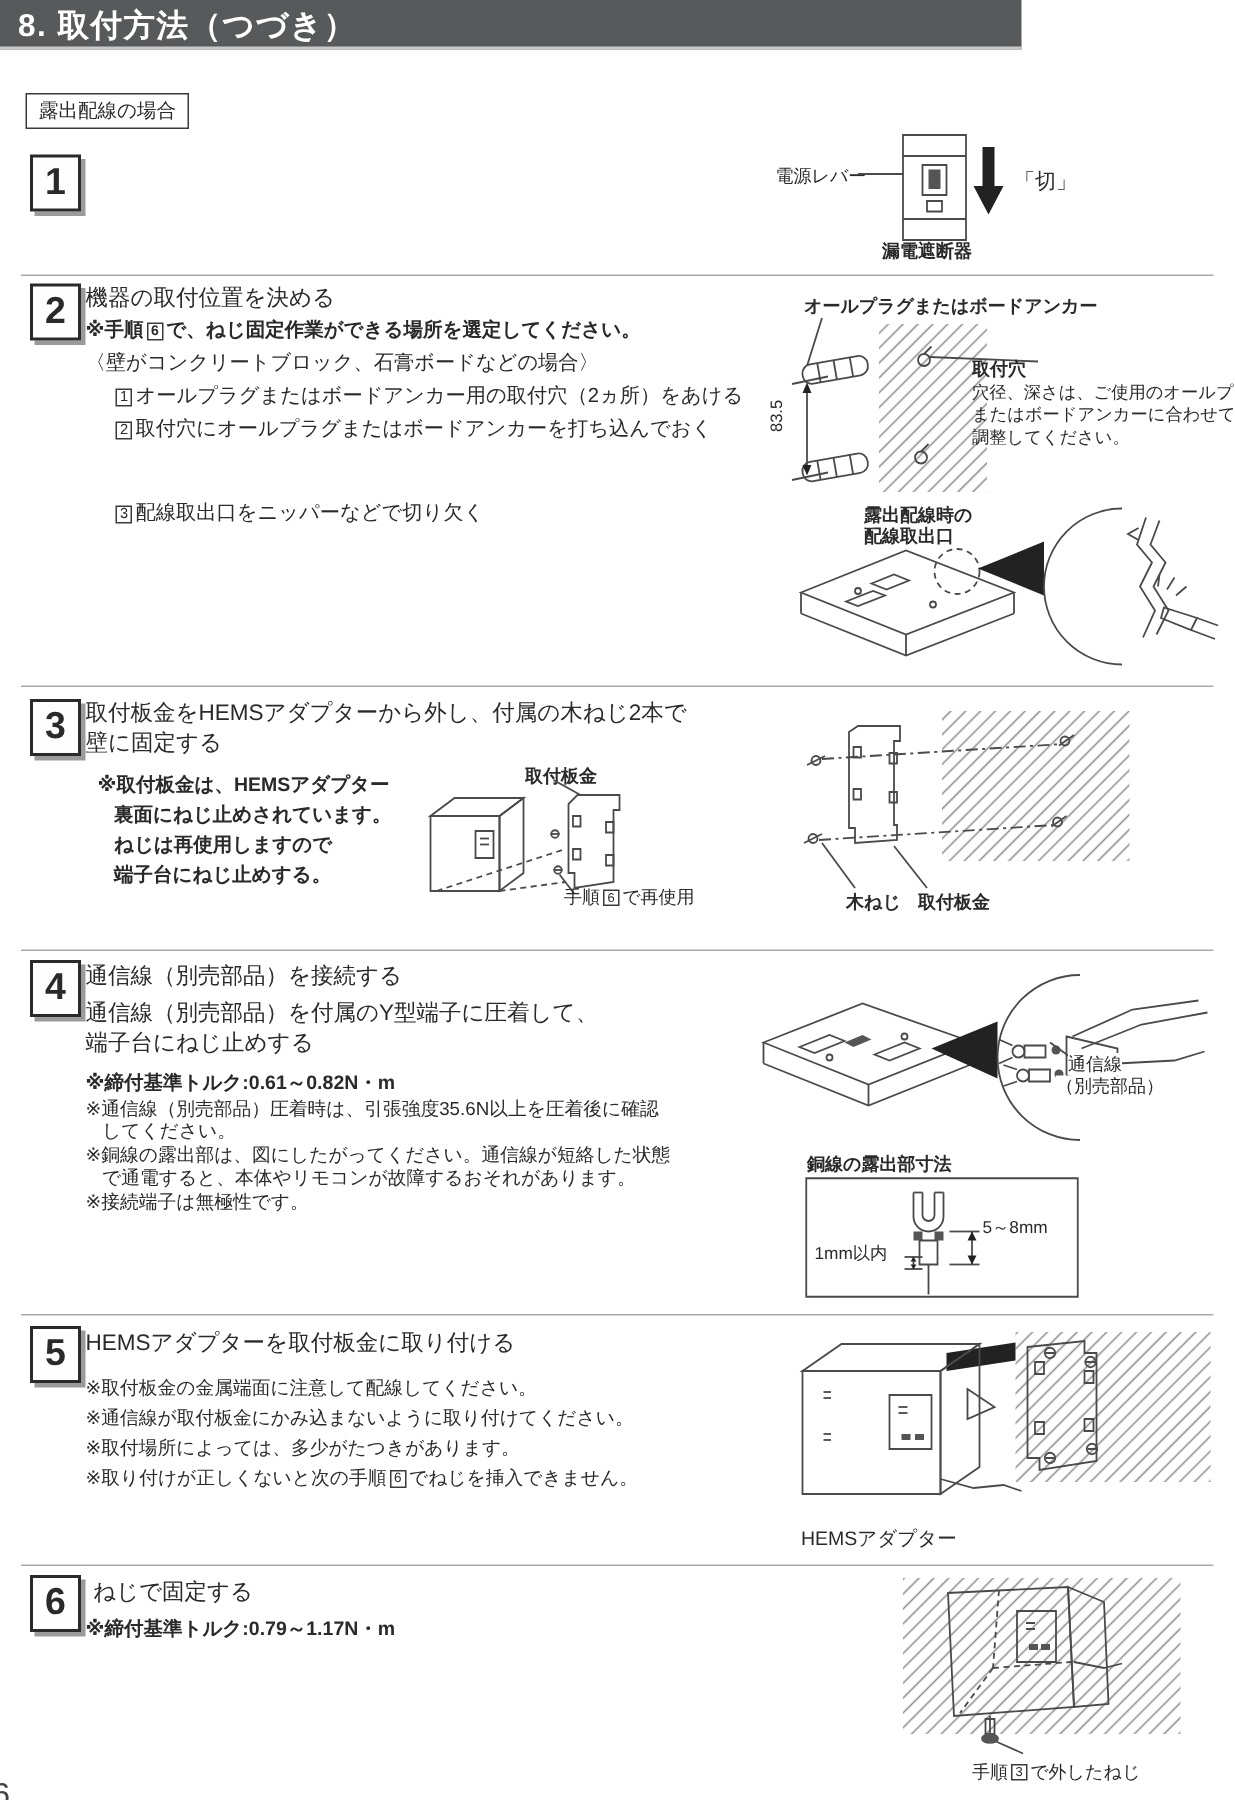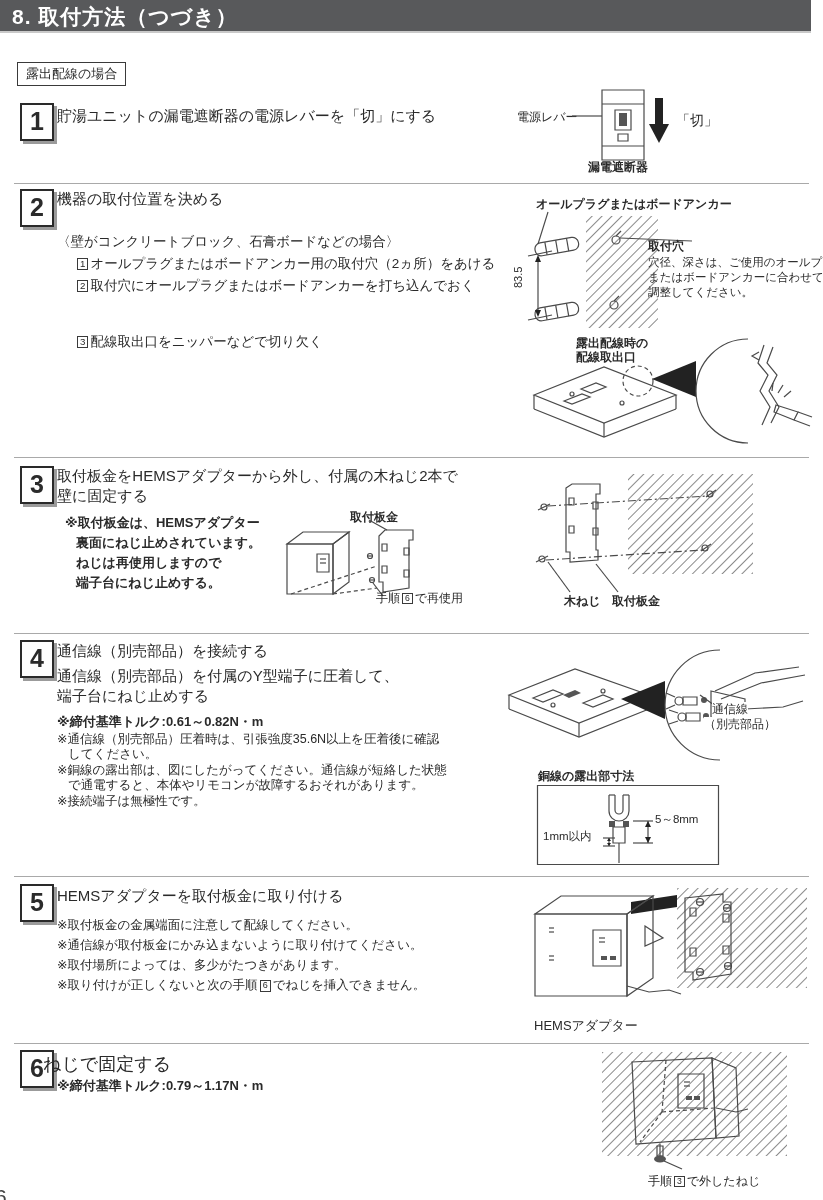--- a/index.html
+++ b/index.html
@@ -1,20 +1,20 @@
 <!DOCTYPE html>
 <html><head>
 <meta charset="utf-8">
 <style>
   html,body{margin:0;padding:0;background:#fff;}
   .page{position:relative;width:823px;height:1200px;background:#fff;overflow:hidden;
         font-family:"Liberation Sans","DejaVu Sans",sans-serif;color:#2a2a2a;}
   .t{position:absolute;white-space:nowrap;line-height:1.25;}
   .b{font-weight:bold;}
-  .header-bar{position:absolute;left:0;top:8;width:811px;height:31px;background:#58595b;
+  .header-bar{position:absolute;left:0;top:8;width:681px;height:31px;background:#58595b;
               border-bottom:2px solid #c9c9c9;}
   .header-bar span{position:absolute;left:12px;top:3px;color:#fff;font-size:21px;font-weight:bold;letter-spacing:1px;}
   .section-label{position:absolute;left:17px;top:62px;border:1px solid #3a3a3a;padding:2px 8px;
                  font-size:13px;background:#fff;}
   .rule{position:absolute;left:14px;width:795px;height:0;border-top:1px solid #a9a9a9;}
   .num-box{position:absolute;width:30px;height:34px;background:#fefefe;border:2px solid #2a2a2a;
            box-shadow:3px 3px 0 #9b9b9b;font-size:25px;font-weight:bold;text-align:center;line-height:33px;}
   .bnum{display:inline-block;border:1px solid #3a3a3a;font-size:0.72em;line-height:1.05;
         padding:0 2px;margin:0 2px;vertical-align:0.1em;}
   .rot{transform:rotate(-90deg);transform-origin:left top;}
@@ -35,41 +35,41 @@
 
   <div class="section-label">露出配線の場合</div>
 
   <div class="rule" style="top:183px"></div>
   <div class="rule" style="top:457px"></div>
   <div class="rule" style="top:633px"></div>
   <div class="rule" style="top:876px"></div>
   <div class="rule" style="top:1043px"></div>
 
   <div class="num-box" style="left:20px;top:103px">1</div>
-  <span class="t" style="left:57px;top:107px;font-size:15px">貯湯ユニットの漏電遮断器の電源レバーを「切」にする</span>
 
   <span class="t" style="left:517px;top:110px;font-size:12px">電源レバー</span>
   <svg style="left:572px;top:86px" width="100" height="82">
     <line class="ln" x1="0" y1="30" x2="30" y2="30"></line>
     <rect class="ln" x="30" y="4" width="42" height="70"></rect>
     <line class="ln" x1="30" y1="18" x2="72" y2="18"></line>
     <line class="ln" x1="30" y1="60" x2="72" y2="60"></line>
     <rect class="ln" x="43" y="24" width="16" height="20"></rect>
     <rect class="fill-mid" x="47" y="27" width="8" height="13"></rect>
     <rect class="ln" x="46" y="48" width="10" height="7"></rect>
   </svg>
   <svg style="left:648px;top:98px" width="22" height="48">
     <rect class="fill-dark" x="7" y="0" width="8" height="27"></rect>
     <polygon class="fill-dark" points="1,26 21,26 11,45"></polygon>
   </svg>
   <span class="t" style="left:676px;top:112px;font-size:14px">「切」</span>
   <span class="t b" style="left:588px;top:160px;font-size:12px">漏電遮断器</span>
 
   <div class="num-box" style="left:20px;top:189px">2</div>
   <span class="t" style="left:57px;top:190px;font-size:15px">機器の取付位置を決める</span>
+  <span class="t b" style="left:57px;top:212px;font-size:13px"><span>※手順</span><span class="bnum">6</span><span>で、ねじ固定作業ができる場所を選定してください。</span></span>
   <span class="t" style="left:57px;top:234px;font-size:13.5px">〈壁がコンクリートブロック、石膏ボードなどの場合〉</span>
   <span class="t" style="left:75px;top:256px;font-size:13.5px"><span class="bnum">1</span><span>オールプラグまたはボードアンカー用の取付穴（2ヵ所）をあける</span></span>
   <span class="t" style="left:75px;top:278px;font-size:13.5px"><span class="bnum">2</span><span>取付穴にオールプラグまたはボードアンカーを打ち込んでおく</span></span>
   <span class="t" style="left:75px;top:334px;font-size:13.5px"><span class="bnum">3</span><span>配線取出口をニッパーなどで切り欠く</span></span>
 
   <span class="t b" style="left:536px;top:197px;font-size:12px">オールプラグまたはボードアンカー</span>
   <svg style="left:524px;top:210px" width="175" height="130">
     <defs>
       <pattern id="h2" width="7" height="7" patternUnits="userSpaceOnUse" patternTransform="rotate(45)">
         <line x1="3.5" y1="0" x2="3.5" y2="7" stroke="#8a8a8a" stroke-width="1"></line>
@@ -299,21 +299,21 @@
       <rect class="fill-mid" x="83" y="70" width="6" height="4"></rect>
     <line class="ln" x1="22" y1="42" x2="27" y2="42"></line>
       <line class="ln" x1="22" y1="46" x2="27" y2="46"></line>
     <line class="ln" x1="22" y1="70" x2="27" y2="70"></line>
       <line class="ln" x1="22" y1="74" x2="27" y2="74"></line>
     <polyline class="ln" points="100,100 122,106 142,104 154,108"></polyline>
   </svg>
   <span class="t" style="left:534px;top:1018px;font-size:13px">HEMSアダプター</span>
 
   <div class="num-box" style="left:20px;top:1050px">6</div>
-  <span class="t" style="left:43px;top:1053px;font-size:18px">ねじで固定する</span>
+  <span class="t" style="left:62px;top:1053px;font-size:15px">ねじで固定する</span>
   <span class="t b" style="left:57px;top:1078px;font-size:13px">※締付基準トルク:0.79～1.17N・m</span>
 
   <svg style="left:594px;top:1046px" width="205" height="125">
     <defs>
       <pattern id="h9" width="7" height="7" patternUnits="userSpaceOnUse" patternTransform="rotate(45)">
         <line x1="3.5" y1="0" x2="3.5" y2="7" stroke="#8a8a8a" stroke-width="1"></line>
       </pattern>
     </defs>
     <rect x="8" y="6" width="185" height="104" fill="url(#h9)" stroke="none"></rect>
     <polygon points="38,16 118,12 122,92 42,98" fill="#fff" class="ln" stroke="#4a4a4a"></polygon>

